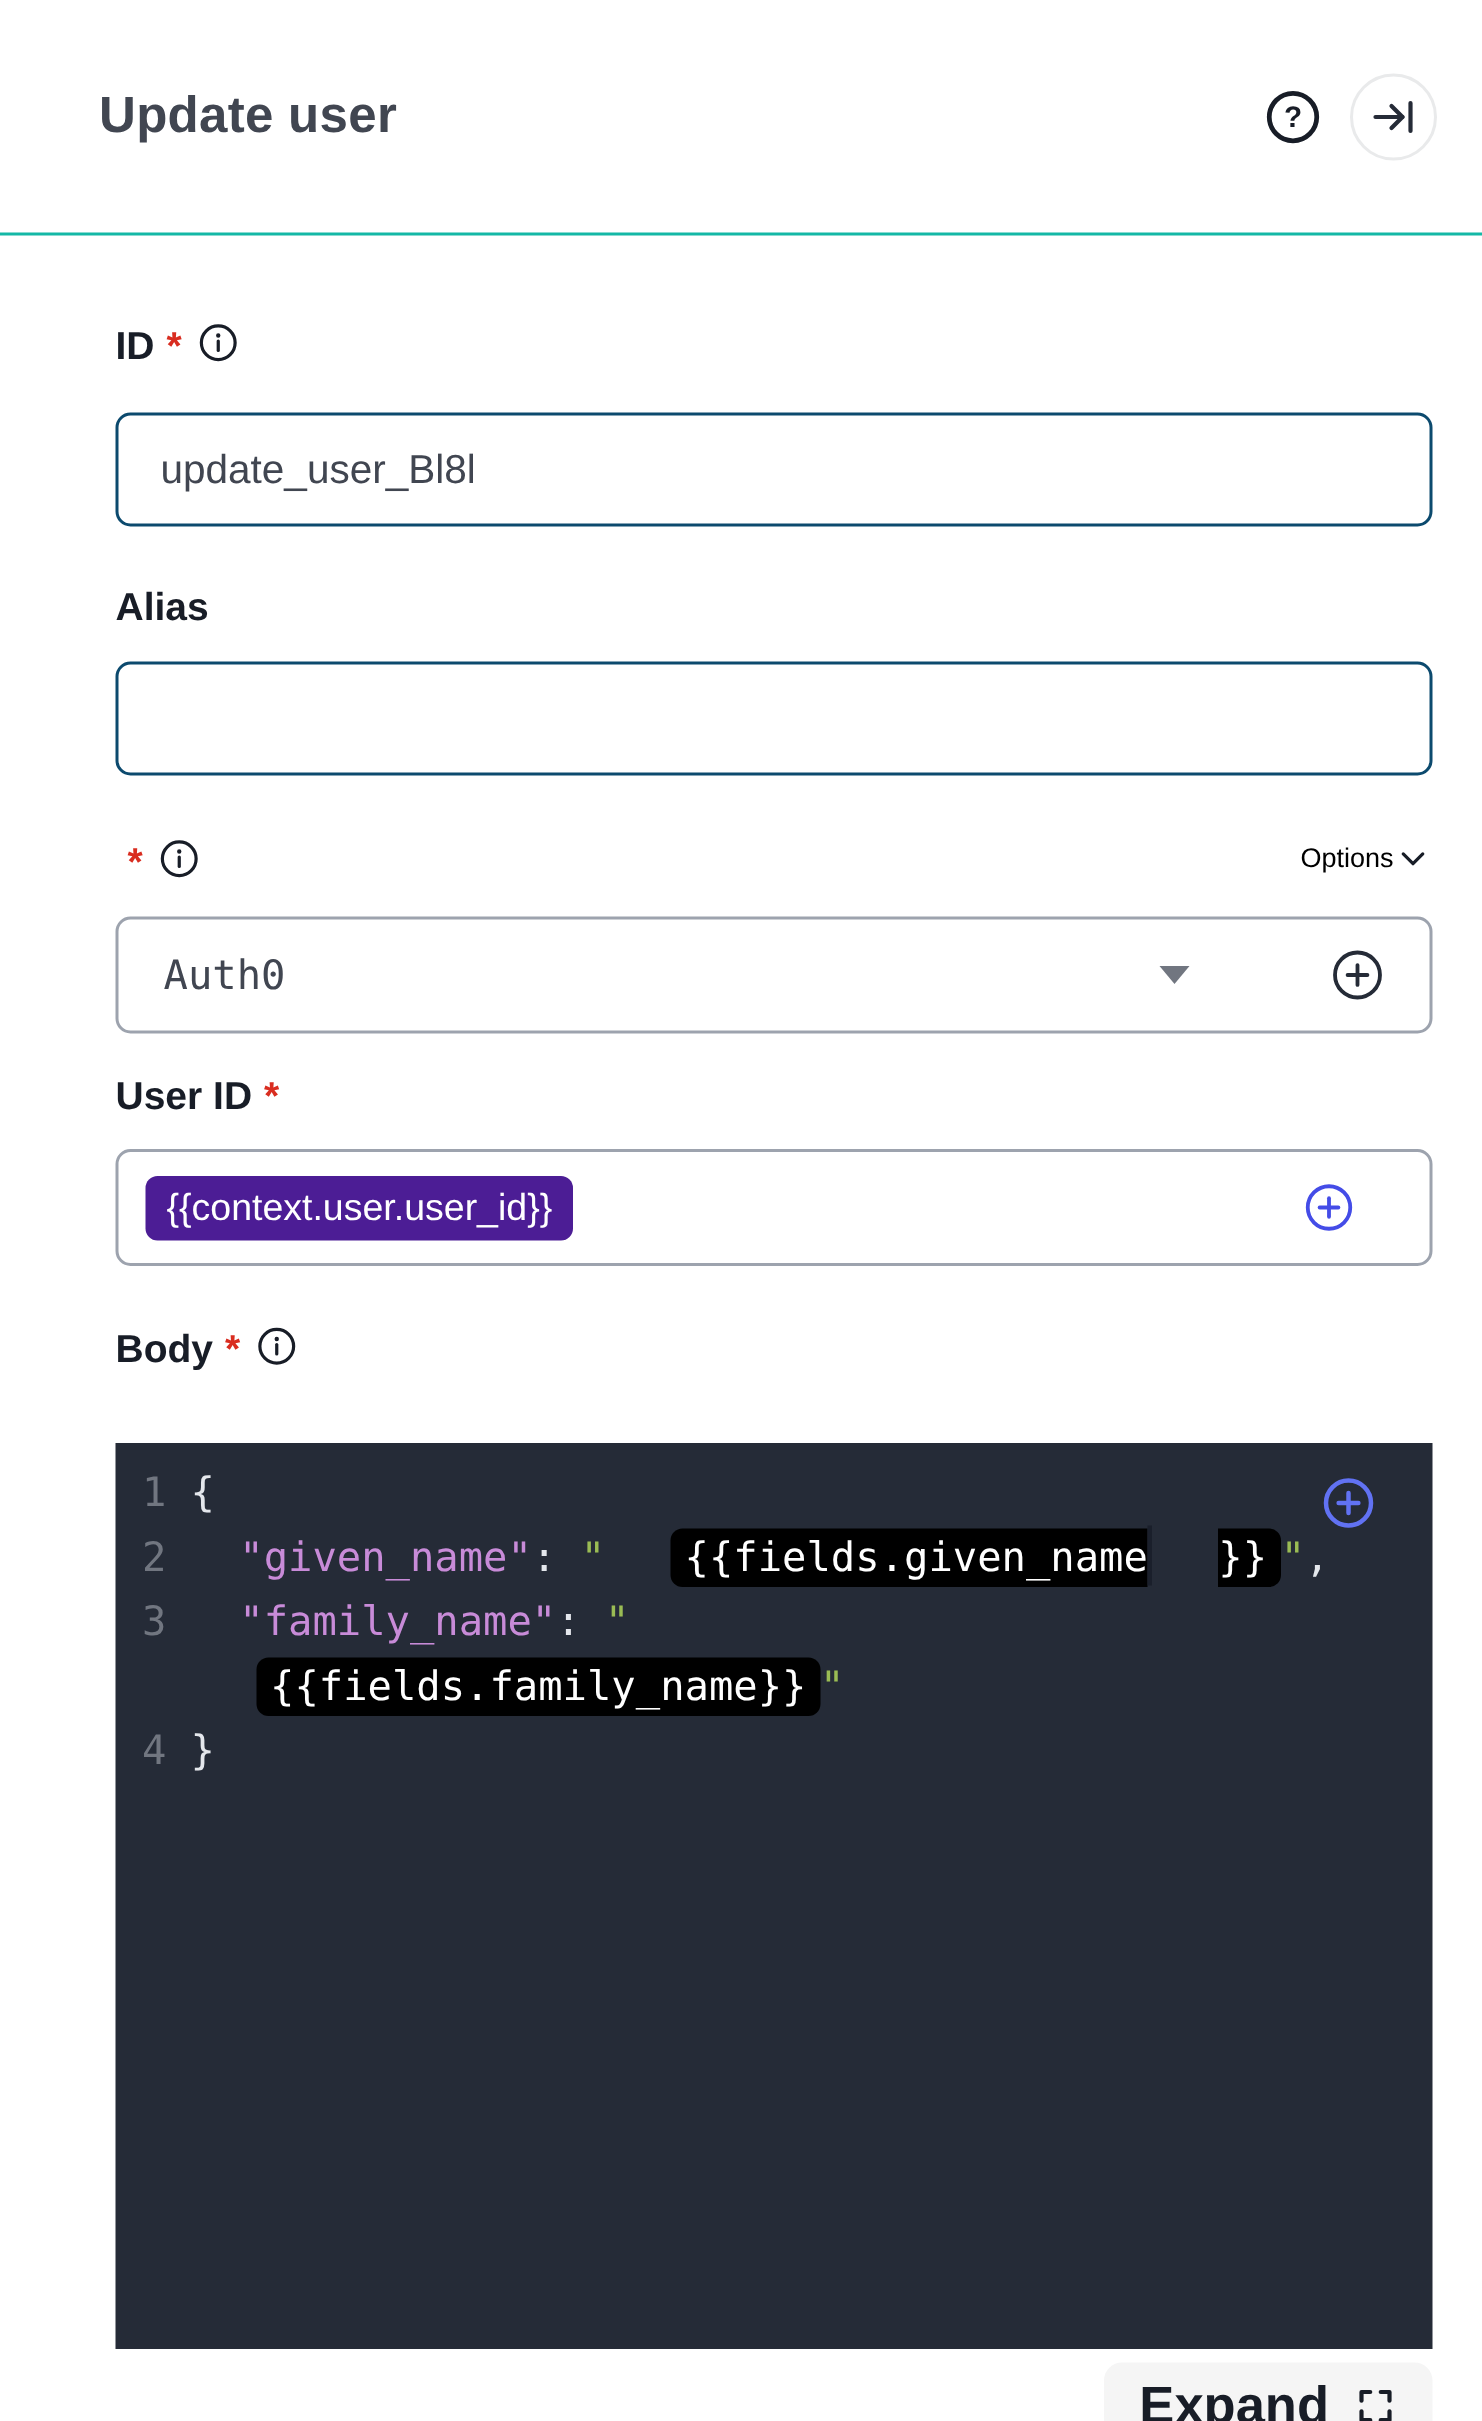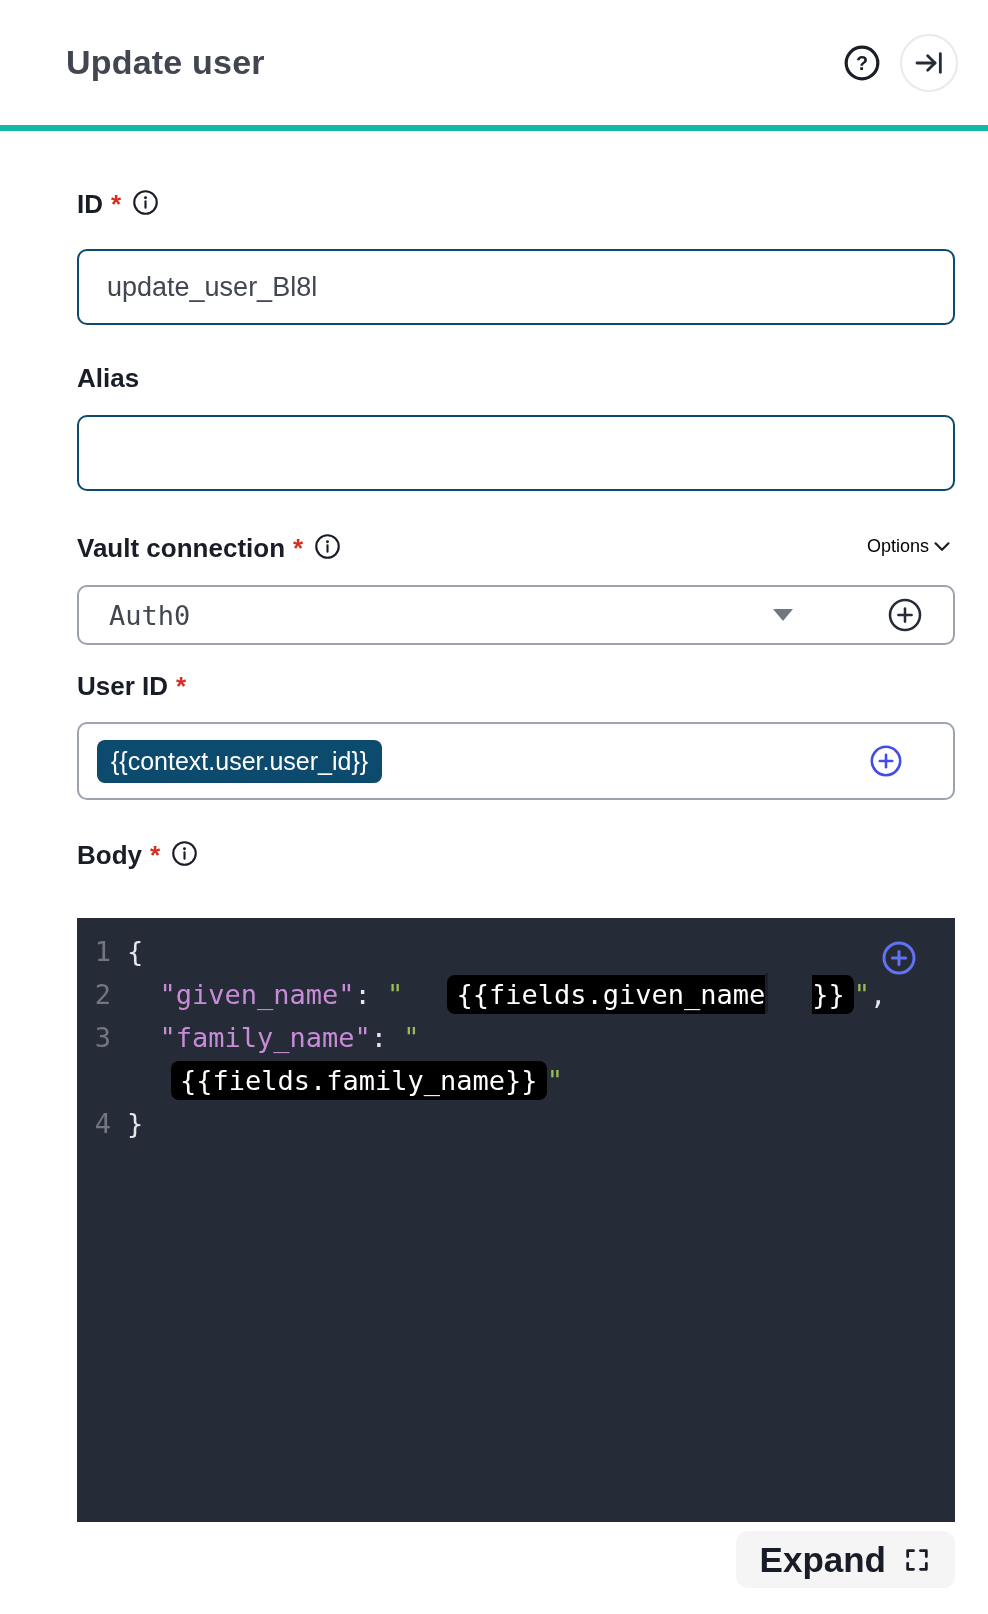--- a/index.html
+++ b/index.html
@@ -6,24 +6,24 @@
   html, body { margin: 0; padding: 0; }
   body {
     width: 988px; height: 1614px;
     background: #ffffff;
     font-family: "Liberation Sans", sans-serif;
     color: #181d27;
     overflow: hidden;
   }
   
   .header {
-    height: 131px;
+    height: 157px;
     display: flex; align-items: center;
     padding: 0 30px 0 66px;
-    border-bottom: 6px solid #14b8a6;
+    border-bottom: 2px solid #14b8a6;
   }
   .header-title {
     flex: 1;
     font-size: 34px; font-weight: bold; color: #414651;
     letter-spacing: .2px;
   }
   .icon-btn {
     background: none; border: none; padding: 0;
     display: flex; align-items: center; justify-content: center;
     cursor: pointer;
@@ -51,41 +51,41 @@
     font-size: 27px; color: #414651; padding: 0 28px;
     font-family: "Liberation Sans", sans-serif;
     background: #fff; outline: none;
   }
   #lbl-id      { margin-top: 58px; }
   #in-id       { margin-top: 30px; }
   #lbl-alias   { margin-top: 38px; }
   #in-alias    { margin-top: 22px; }
   #row-vault   { margin-top: 42px; }
   .select-box  {
-    margin-top: 22px; height: 60px;
+    margin-top: 22px; height: 78px;
     border: 2px solid #9da3ae; border-radius: 10px;
     display: flex; align-items: center; padding: 0 30px;
     cursor: pointer; background: #fff; gap: 48px;
   }
   .select-value { font-family: "DejaVu Sans Mono", monospace; font-size: 27px; color: #414651; }
   .select-caret {
     width: 0; height: 0;
     border-left: 10px solid transparent; border-right: 10px solid transparent;
     border-top: 12px solid #717680;
     margin-right: 46px;
   }
   #lbl-userid  { margin-top: 26px; }
   .token-input {
     margin-top: 21px; height: 78px;
     border: 2px solid #9da3ae; border-radius: 10px;
     display: flex; align-items: center; padding: 0 18px;
     background: #fff; cursor: text;
   }
   .token-pill {
-    background: #0c4a6e; color: #ffffff;
+    background: #4c1d95; color: #ffffff;
     font-size: 25px; padding: 7px 14px; border-radius: 8px;
     cursor: pointer; white-space: nowrap;
   }
   .token-input .spacer { flex: 1; }
   .token-input .plus-wrap { margin-right: 32px; display: flex; }
   #lbl-body { margin-top: 40px; }
   
   .editor {
     margin-top: 48px; height: 604px;
     background: #252b37;
@@ -166,21 +166,20 @@
   <input class="text-input" id="in-id" type="text" value="update_user_Bl8l" style="">
 
   
   <div class="label-row" id="lbl-alias">
     <span class="label-text">Alias</span>
   </div>
   <input class="text-input" id="in-alias" type="text" value="" style="">
 
   
   <div class="label-row" id="row-vault">
-    <span class="label-text">Vault connection</span>
     <span class="req">*</span>
     <span class="info-wrap">
       <svg width="27" height="27" viewBox="0 0 24 24" fill="none" stroke="#181d27" stroke-width="1.9">
         <circle cx="12" cy="12" r="10"></circle>
         <line x1="12" y1="11" x2="12" y2="16.6" stroke-linecap="round"></line>
         <circle cx="12" cy="7.7" r="0.6" fill="#181d27" stroke-width="1.4"></circle>
       </svg>
     </span>
     <span class="spacer"></span>
     <button class="options-btn">

